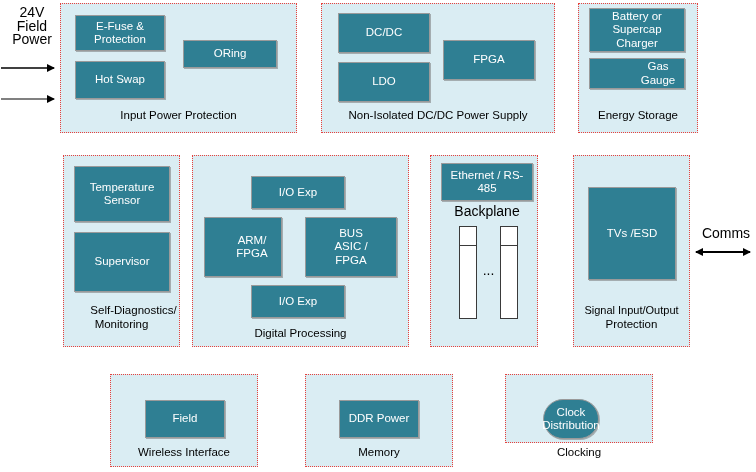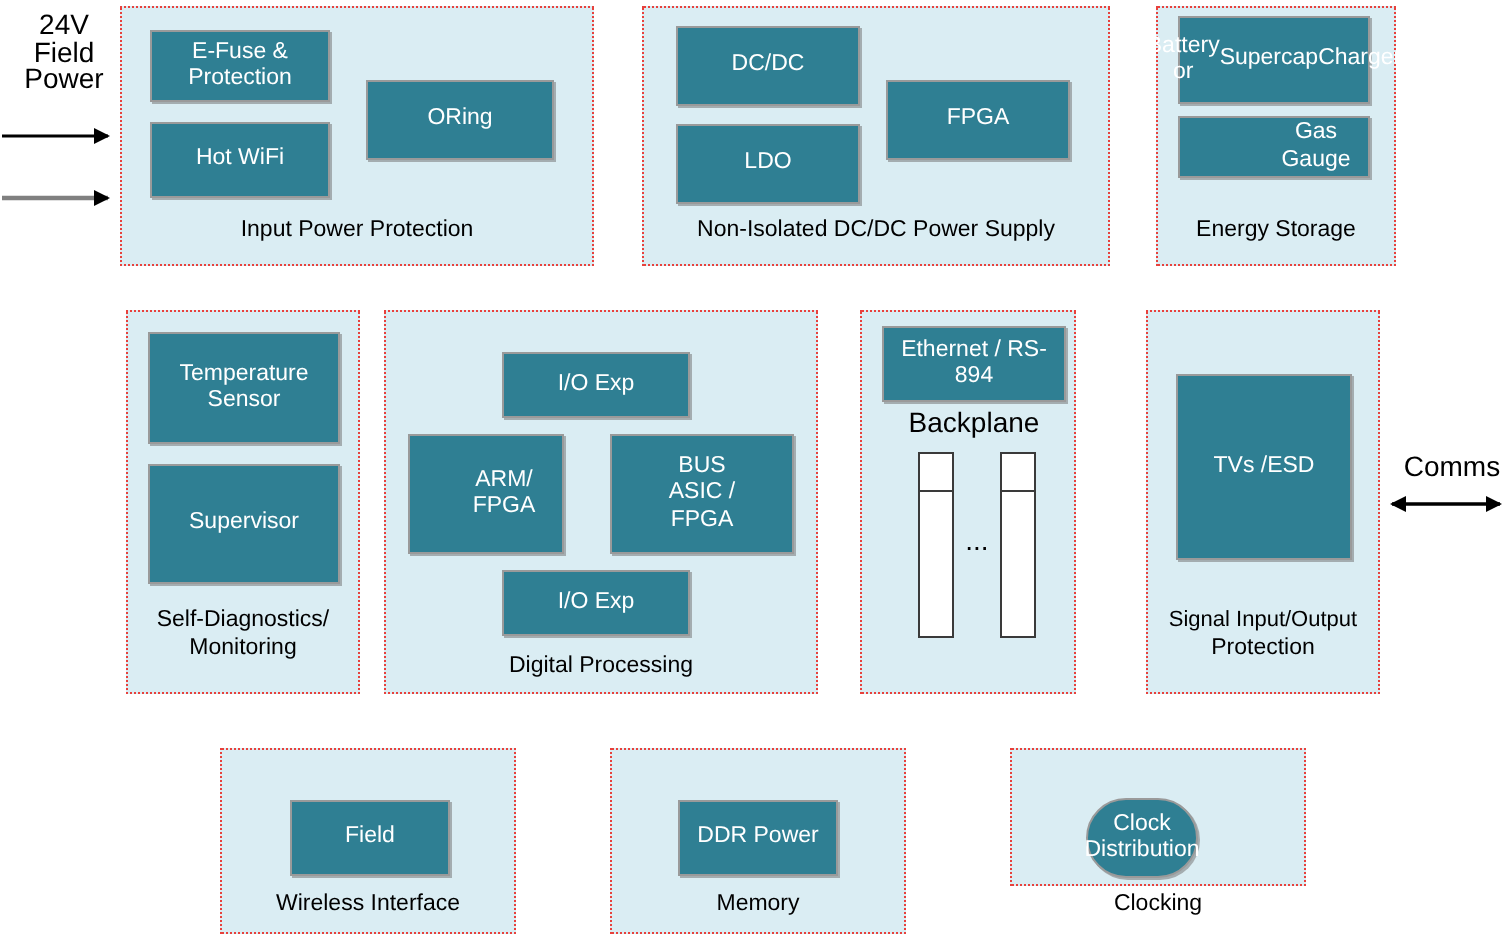--- a/index.html
+++ b/index.html
@@ -95,53 +95,53 @@
   </div>
 
   <div class="panel" style="left:60px; top:3px; width:237px; height:130px;">
     <div class="panel-label" style="top:105px;">Input Power Protection</div>
   </div>
   <div class="block" style="left:75px; top:15px; width:90px; height:36px; flex-direction:column;">
     <span>E-Fuse &amp;</span>
     <span>Protection</span>
   </div>
   <div class="block" style="left:75px; top:61px; width:90px; height:38px;">
-    <span>Hot WiFi</span>
-  </div>
-  <div class="block" style="left:183px; top:40px; width:94px; height:40px;">
+    <span>Hot Swap</span>
+  </div>
+  <div class="block" style="left:183px; top:40px; width:94px; height:28px;">
     <span>ORing</span>
   </div>
 
   <div class="panel" style="left:321px; top:3px; width:234px; height:130px;">
     <div class="panel-label" style="top:105px;">Non-Isolated DC/DC Power Supply</div>
   </div>
   <div class="block" style="left:338px; top:13px; width:92px; height:40px;">
     <span>DC/DC</span>
   </div>
   <div class="block" style="left:338px; top:62px; width:92px; height:40px;">
     <span>LDO</span>
   </div>
   <div class="block" style="left:443px; top:40px; width:92px; height:40px;">
     <span>FPGA</span>
   </div>
 
   <div class="panel" style="left:578px; top:3px; width:120px; height:130px;">
     <div class="panel-label" style="top:105px;">Energy Storage</div>
   </div>
-  <div class="block" style="left:589px; top:8px; width:96px; height:44px; flex-direction:row;">
+  <div class="block" style="left:589px; top:8px; width:96px; height:44px; flex-direction:column;">
     <span>Battery or</span>
     <span>Supercap</span>
     <span>Charger</span>
   </div>
   <div class="block" style="left:589px; top:58px; width:96px; height:31px;padding-left:44px;">
     <span>Gas Gauge</span>
   </div>
 
   <div class="panel" style="left:63px; top:155px; width:117px; height:192px;">
-    <div class="panel-label" style="top:148px;">Self-Diagnostics/</div>
+    <div class="panel-label" style="top:148px;margin-left:12px;">Self-Diagnostics/</div>
     <div class="panel-label" style="top:162px;">Monitoring</div>
   </div>
   <div class="block" style="left:74px; top:166px; width:96px; height:56px; flex-direction:column;">
     <span>Temperature</span>
     <span>Sensor</span>
   </div>
   <div class="block" style="left:74px; top:232px; width:96px; height:60px;">
     <span>Supervisor</span>
   </div>
 
@@ -160,21 +160,21 @@
     <span>ASIC /</span>
     <span>FPGA</span>
   </div>
   <div class="block" style="left:251px; top:285px; width:94px; height:33px;">
     <span>I/O Exp</span>
   </div>
 
   <div class="panel" style="left:430px; top:155px; width:108px; height:192px;"></div>
   <div class="block" style="left:441px; top:163px; width:92px; height:38px; flex-direction:column;">
     <span>Ethernet / RS-</span>
-    <span>894</span>
+    <span>485</span>
   </div>
   <div class="free-label" style="left:441px; top:205px; width:92px;">Backplane</div>
   <div class="connector" style="left:459px; top:226px; width:18px; height:93px;">
     <div class="notch"></div>
   </div>
   <div class="connector" style="left:500px; top:226px; width:18px; height:93px;">
     <div class="notch"></div>
   </div>
   <div class="free-label" style="left:477px; top:264px; width:23px;">...</div>
 

